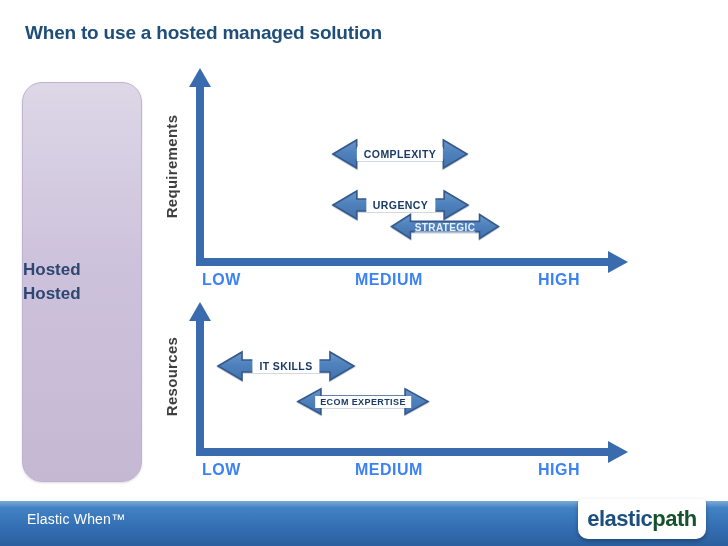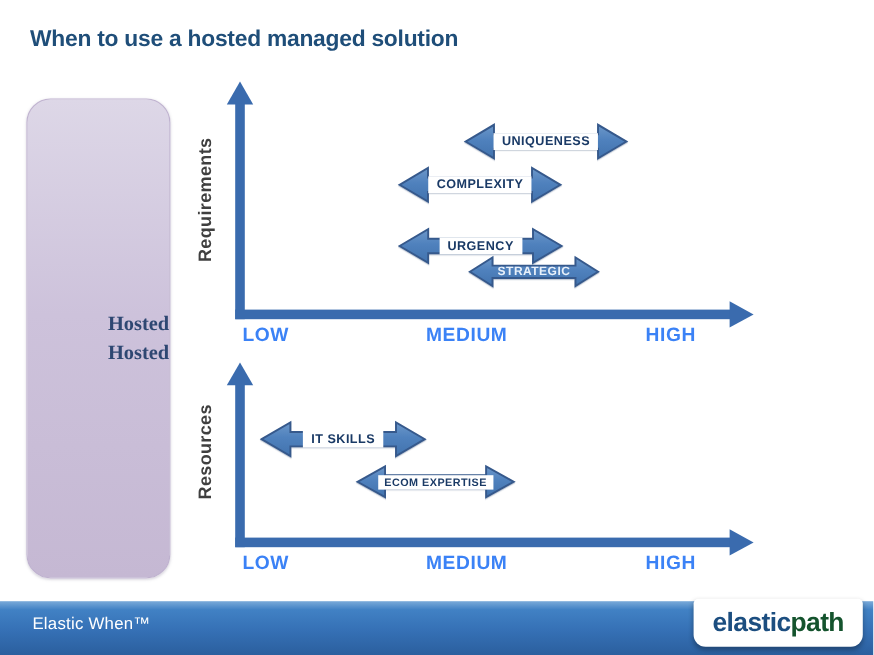--- a/index.html
+++ b/index.html
@@ -9,23 +9,22 @@
   }
   .title{
     position:absolute;left:25px;top:22px;font-size:19px;font-weight:bold;
     color:#1F4E79;letter-spacing:-0.2px;white-space:nowrap;
   }
   
   .solution-box{
     position:absolute;left:22px;top:82px;width:118px;height:398px;
     border-radius:20px;border:1px solid #BFB2CF;
     background:linear-gradient(180deg,#DDD7E7 0%,#CDC2DB 45%,#C5B8D3 100%);
-    display:flex;align-items:center;justify-content:flex-end;text-align:center;
+    display:flex;align-items:center;justify-content:flex-start;text-align:center;
     box-shadow:0 1px 2px rgba(120,110,140,0.25);
-    font-family:Liberation Serif, serif;
   }
   .solution-box .txt{color:#2E4772;font-weight:bold;font-size:17px;line-height:1.4;}
   
   .vaxis-shaft{position:absolute;width:8px;background:#3A6BAE;}
   .vaxis-head{position:absolute;width:0;height:0;border-left:11px solid transparent;
     border-right:11px solid transparent;border-bottom:19px solid #3A6BAE;}
   .haxis-shaft{position:absolute;height:8px;background:#3A6BAE;}
   .haxis-head{position:absolute;width:0;height:0;border-top:11px solid transparent;
     border-bottom:11px solid transparent;border-left:20px solid #3A6BAE;}
   .vaxis-shaft.c1{left:196px;top:86px;height:180px;}
@@ -45,35 +44,35 @@
   .t2-low{left:202px;top:461px;}  .t2-med{left:355px;top:461px;}  .t2-high{left:538px;top:461px;}
   
   .arrow{position:absolute;}
   .arrow svg{position:absolute;left:0;top:0;width:100%;height:100%;
     filter:drop-shadow(0.5px 1.5px 0.5px rgba(90,110,140,0.35));}
   .arrow-label{
     position:absolute;left:50%;top:50%;transform:translate(-50%,-50%);
     background:#ffffff;color:#1A3A66;font-size:10.5px;font-weight:600;
     letter-spacing:0.4px;padding:1px 7px;white-space:nowrap;z-index:2;
   }
-  .arrow-label.plain{background:transparent;color:#E8F0FA;font-size:10px;padding:2px 2px;}
+  .arrow-label.plain{background:transparent;color:#E8F0FA;font-size:10px;padding:2px 2px;text-decoration:underline;}
   .arrow-label.small{font-size:9px;padding:1px 5px;}
   .arr-complexity {left:442px;top:67px; width:136px;height:34px;}
   .arr-uniqueness {left:386px;top:101px;width:138px;height:34px;}
   .arr-integration{left:331px;top:137px;width:138px;height:34px;}
   .arr-urgency    {left:331px;top:188px;width:139px;height:34px;text-align:right;}
   .arr-strategic  {left:390px;top:212px;width:110px;height:29px;}
   .arr-itbudget   {left:216px;top:314px;width:140px;height:34px;}
   .arr-itskills   {left:216px;top:349px;width:140px;height:34px;}
   .arr-ecom       {left:296px;top:386px;width:134px;height:31px;}
   
   .footer{position:absolute;left:0;top:501px;width:728px;height:45px;
     background:linear-gradient(180deg,#7AAAD9 0%,#4181C4 16%,#3570B5 55%,#2B5F9E 100%);}
   .footer-text{position:absolute;left:27px;top:511px;font-size:14px;color:#ffffff;letter-spacing:0.2px;}
-  .logo-card{position:absolute;left:578px;top:499px;width:141px;height:40px;
+  .logo-card{position:absolute;left:578px;top:499px;width:128px;height:40px;
     background:#ffffff;border-radius:4px 4px 10px 10px;
     box-shadow:0 2px 4px rgba(0,0,0,0.3);display:flex;align-items:center;justify-content:center;z-index:3;}
   .logo-card .l1{color:#1C4E80;font-weight:bold;font-size:22px;letter-spacing:-0.5px;}
   .logo-card .l2{color:#14532d;font-weight:bold;font-size:22px;letter-spacing:-0.5px;}
 </style>
 </head>
 <body>
 
 <svg width="0" height="0" style="position:absolute" aria-hidden="true">
   <defs>
@@ -99,26 +98,20 @@
   <div class="vaxis-head c1"></div>
   <div class="vaxis-shaft c1"></div>
   <div class="haxis-shaft c1"></div>
   <div class="haxis-head c1"></div>
   <div class="y-label req">Requirements</div>
   <span class="tick t1-low">LOW</span>
   <span class="tick t1-med">MEDIUM</span>
   <span class="tick t1-high">HIGH</span>
 
 
-  <div class="arrow arr-uniqueness">
-    <svg viewBox="0 0 140 34" preserveAspectRatio="none">
-      <polygon points="2,17 26,3 26,11 114,11 114,3 138,17 114,31 114,23 26,23 26,31" fill="url(#arrowGrad)" stroke="#36598C" stroke-width="1.6" vector-effect="non-scaling-stroke"></polygon>
-    </svg>
-    <span class="arrow-label">UNIQUENESS</span>
-  </div>
 
   <div class="arrow arr-integration">
     <svg viewBox="0 0 140 34" preserveAspectRatio="none">
       <polygon points="2,17 26,3 26,11 114,11 114,3 138,17 114,31 114,23 26,23 26,31" fill="url(#arrowGrad)" stroke="#36598C" stroke-width="1.6" vector-effect="non-scaling-stroke"></polygon>
     </svg>
     <span class="arrow-label">COMPLEXITY</span>
   </div>
 
   <div class="arrow arr-urgency">
     <svg viewBox="0 0 140 34" preserveAspectRatio="none">

